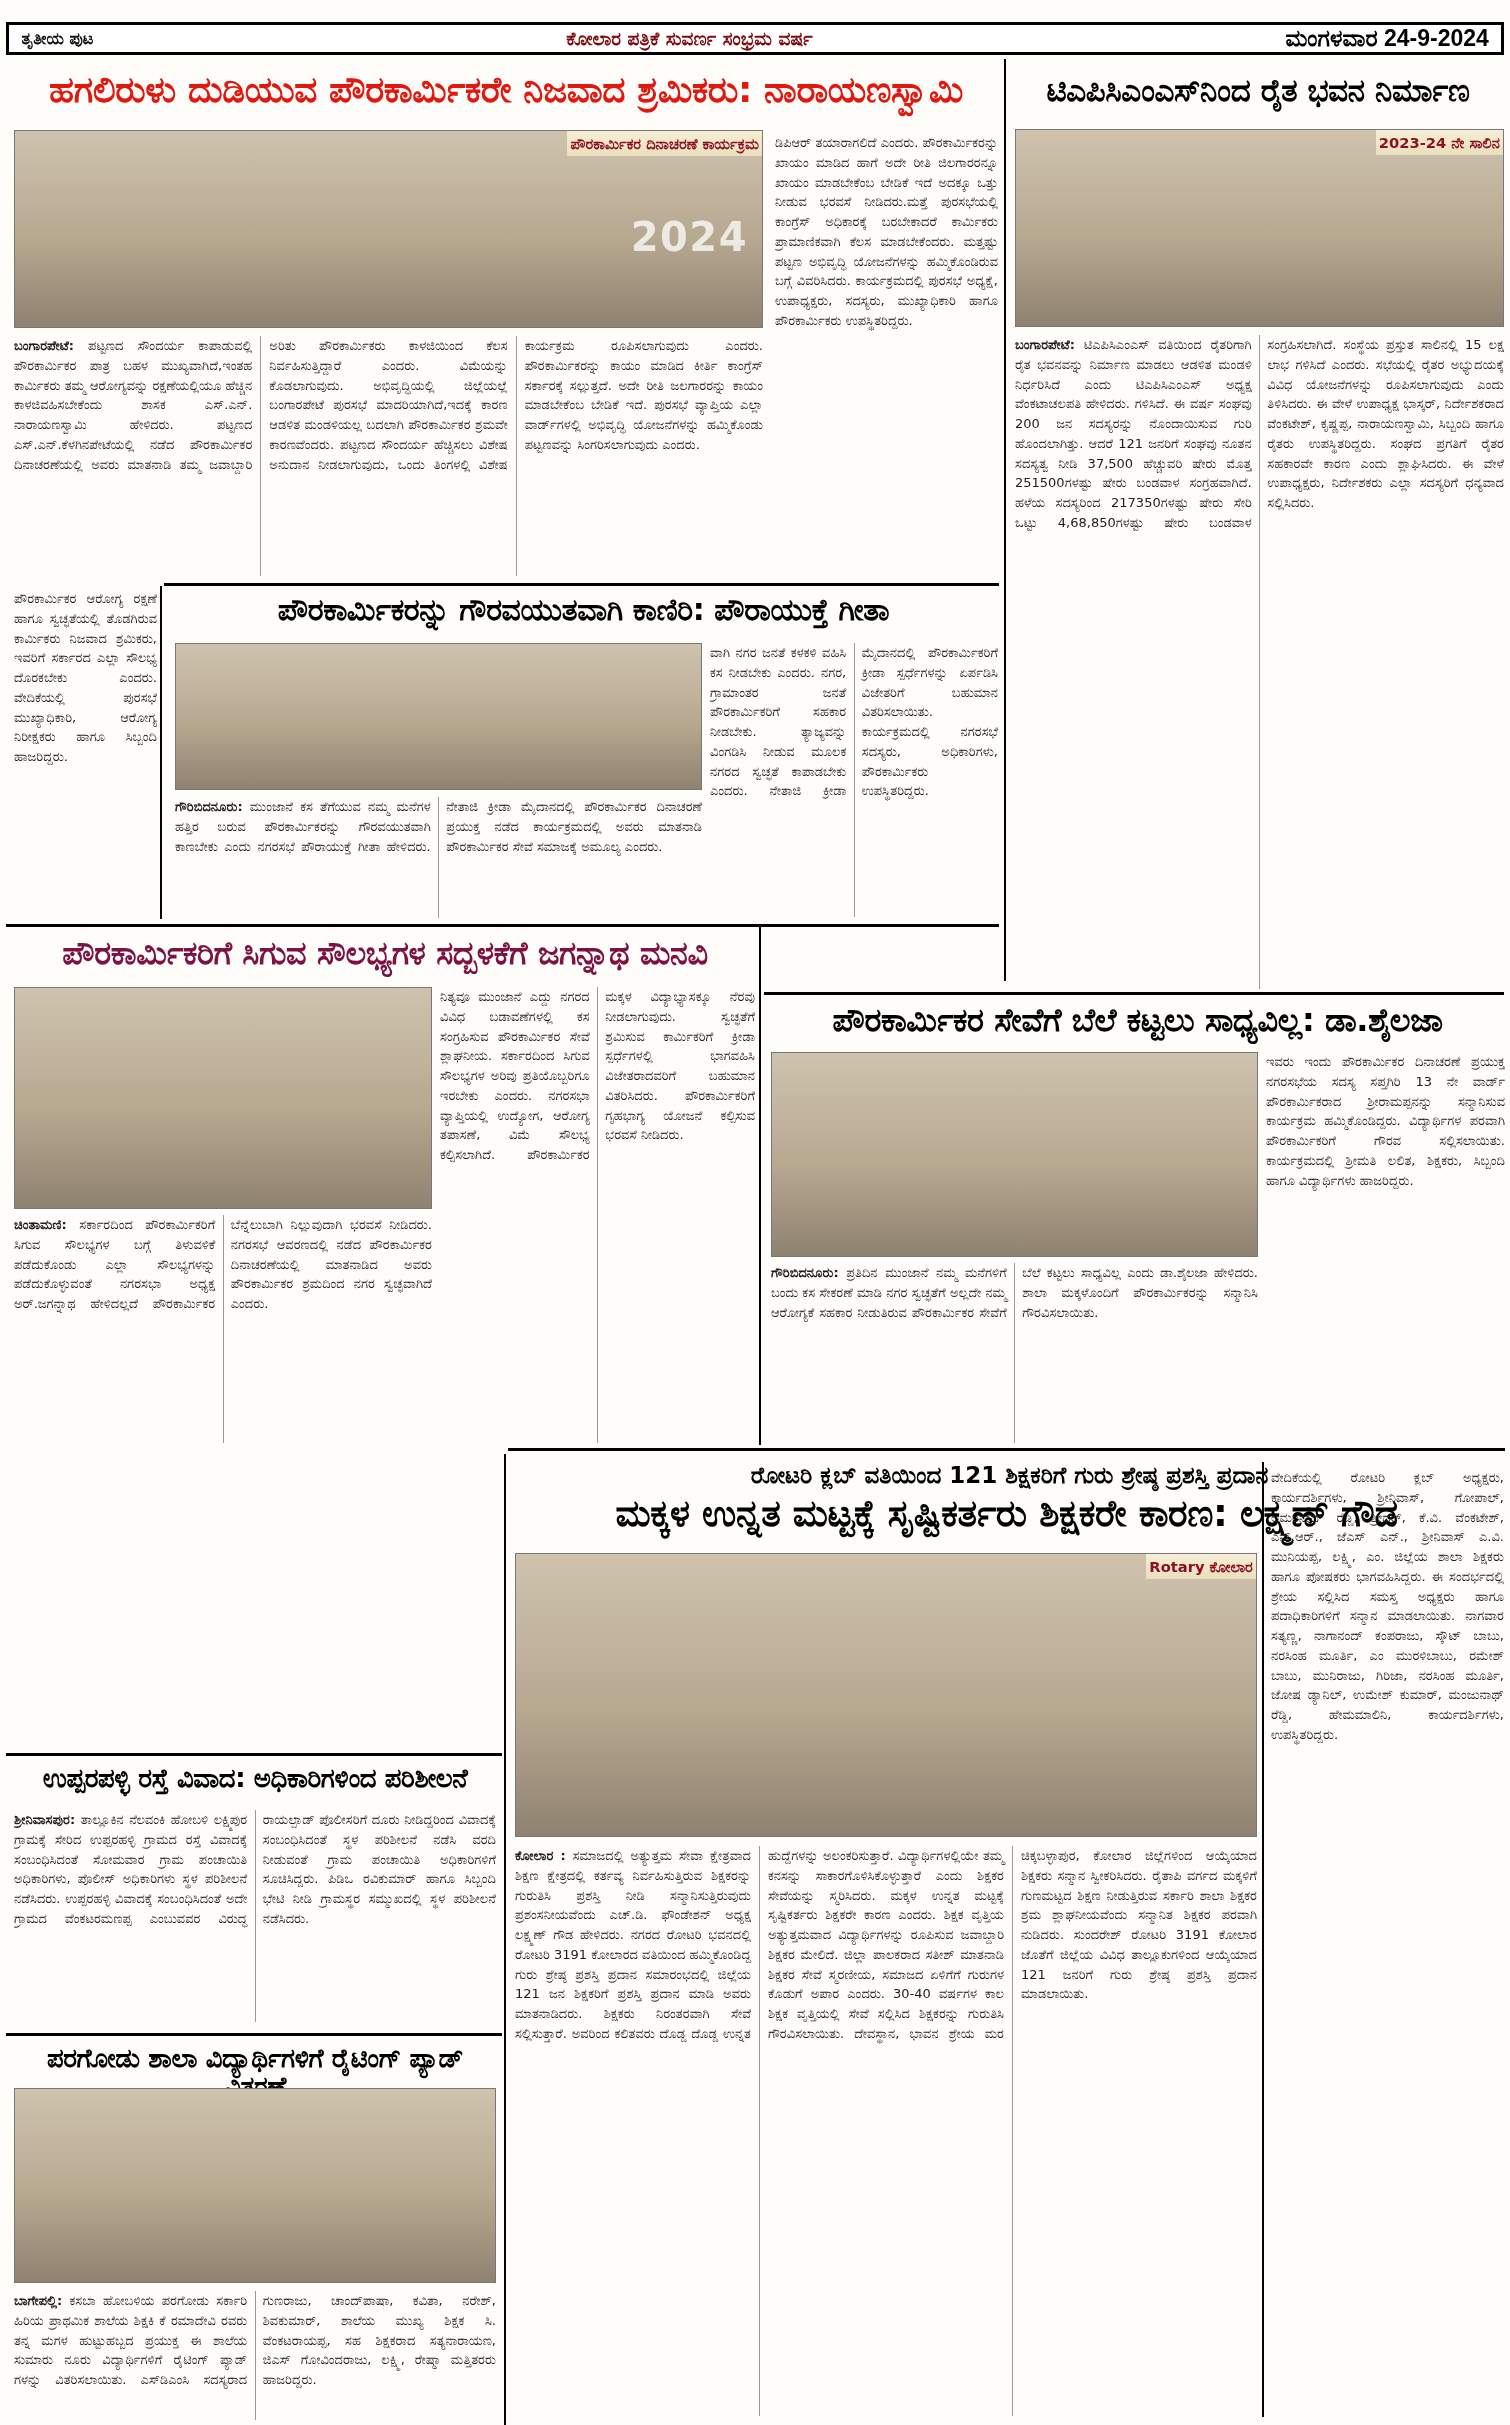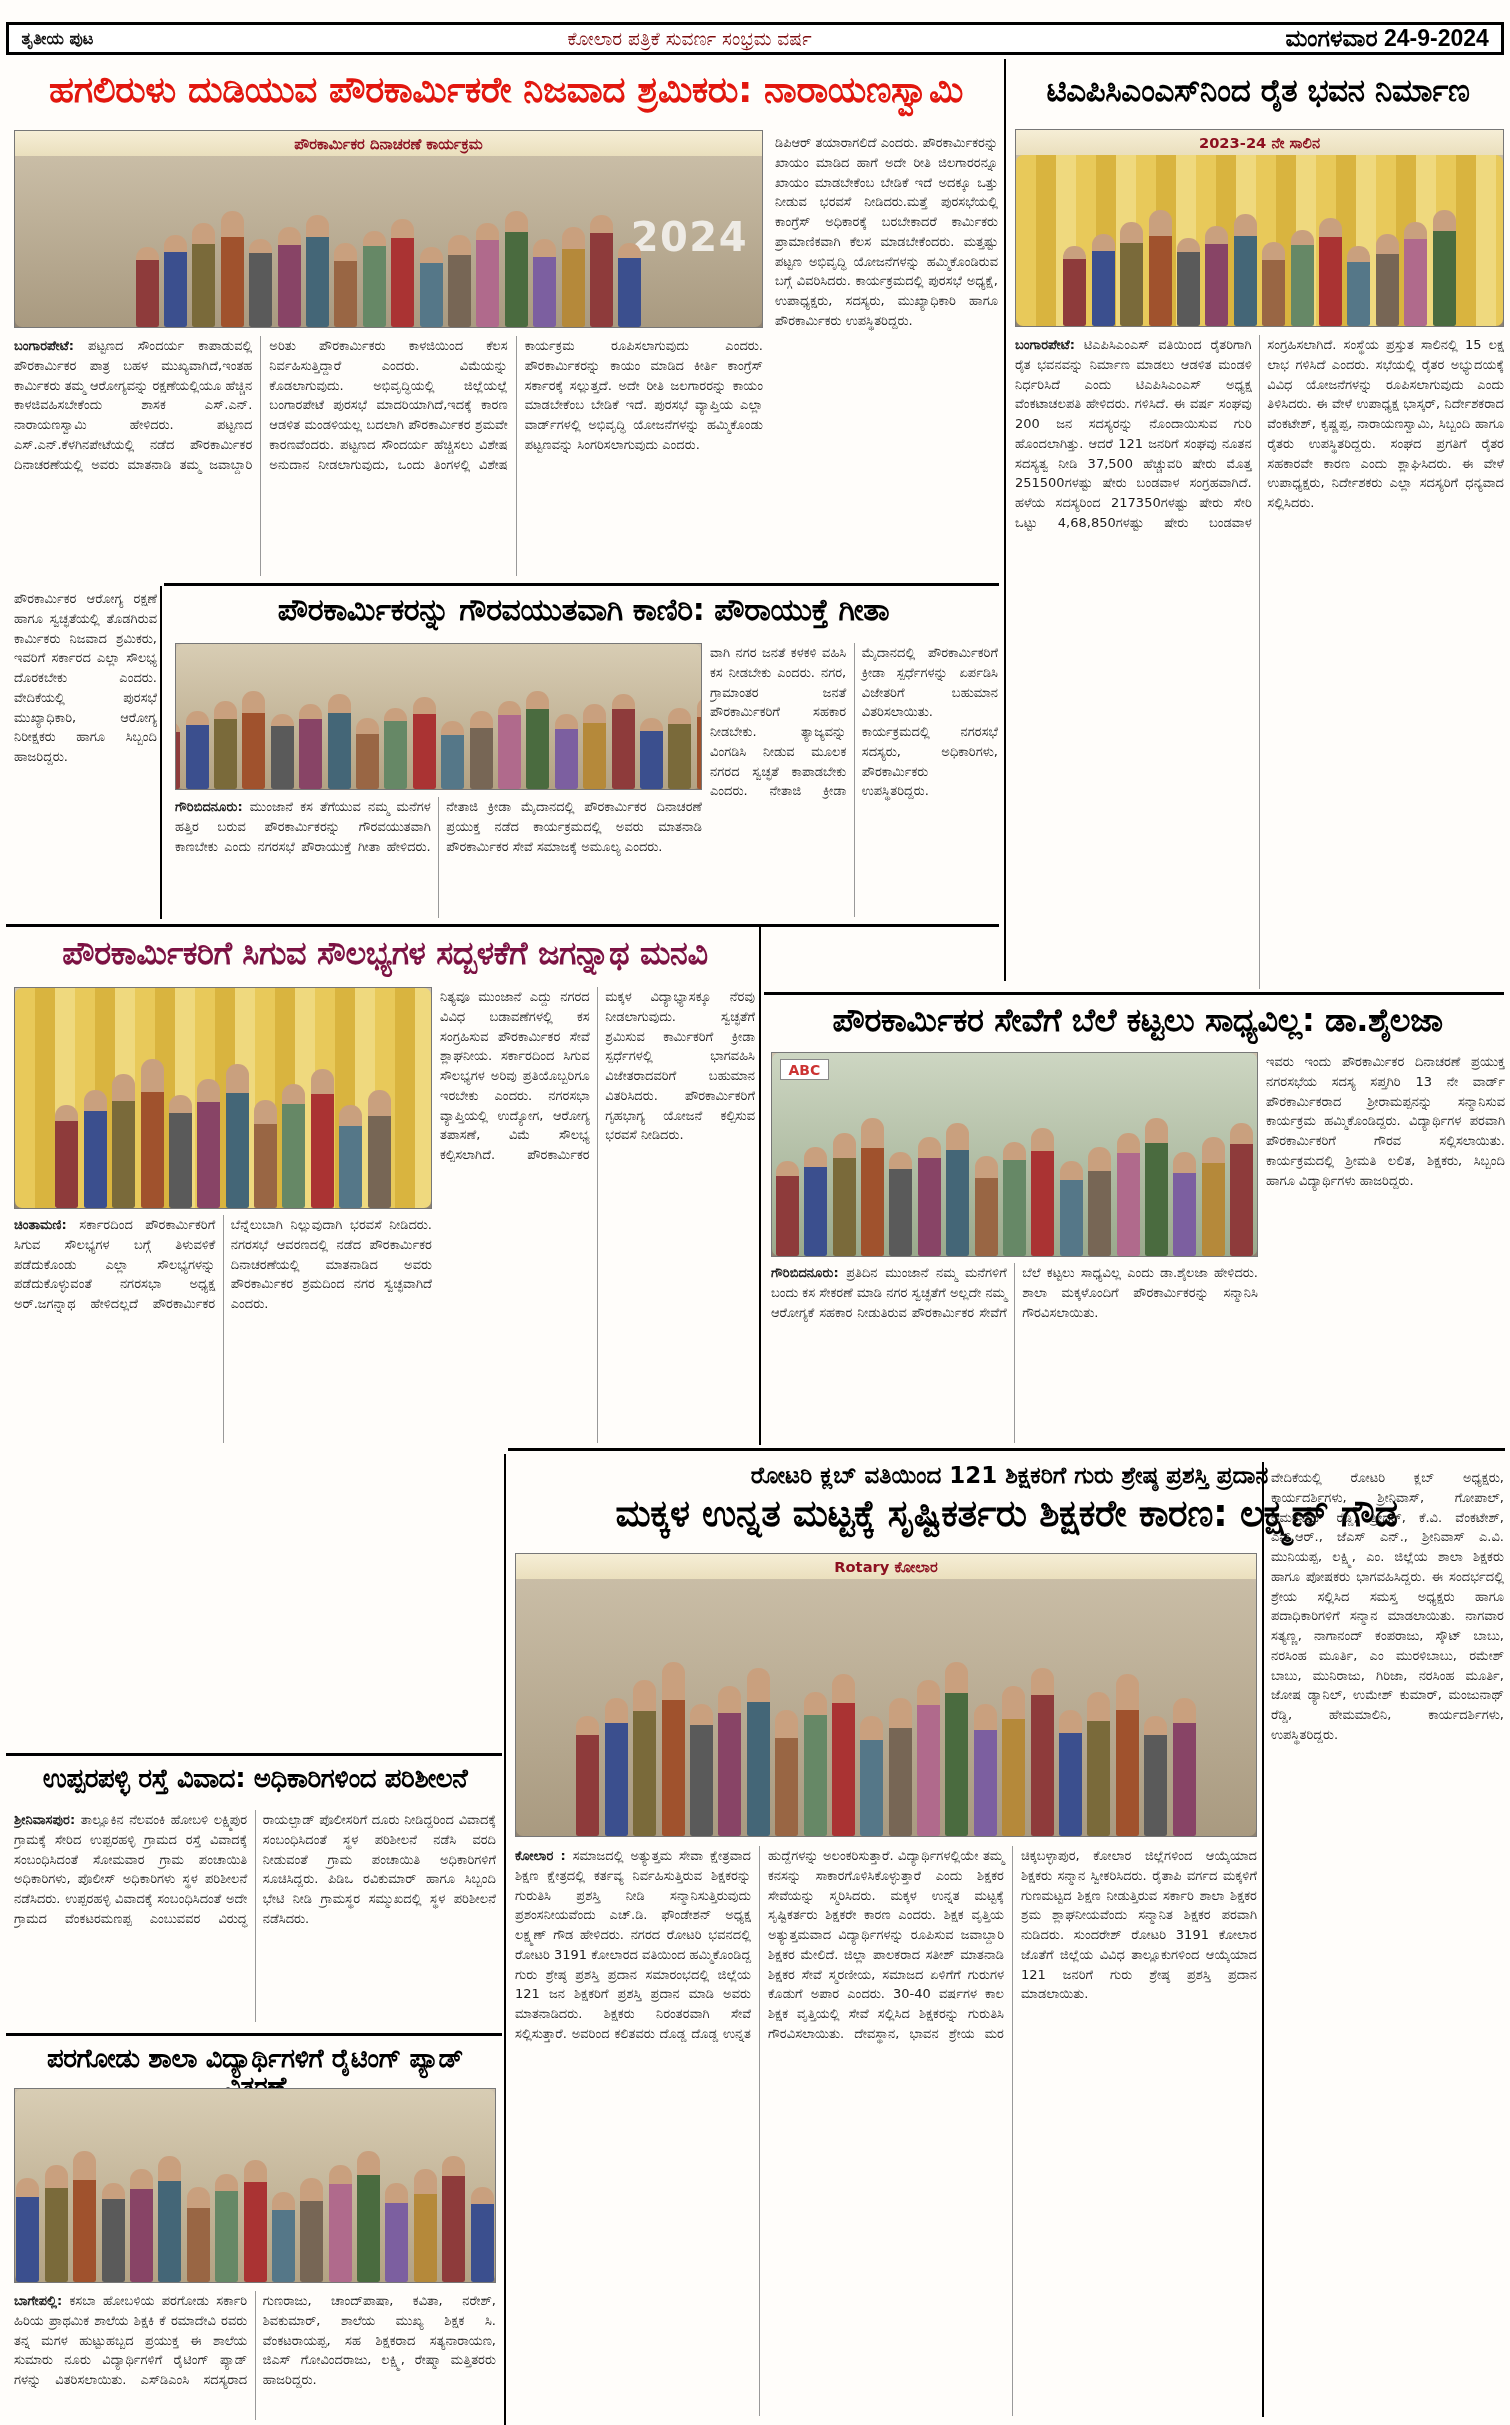--- a/index.html
+++ b/index.html
@@ -3,38 +3,38 @@
 <meta charset="utf-8">
 <style>
   html,body{margin:0;padding:0;background:#ddd;}
   .page{position:relative;width:1510px;height:2426px;background:#fffdfa;
         font-family:"DejaVu Sans",sans-serif;color:#141414;overflow:hidden;}
   .abs{position:absolute;box-sizing:border-box;}
   
   .hdr{border:3.1px solid #000;background:#fff;display:flex;align-items:center;
        justify-content:space-between;padding:0 12.4px;}
   .hdr .lbl{font-size:16.3px;font-weight:bold;color:#111;}
-  .hdr .mast{font-size:18.6px;font-weight:normal;color:#7d0b0e;}
+  .hdr .mast{font-size:18.6px;font-weight:bold;color:#7d0b0e;}
   .hdr .date{font-size:23px;font-weight:bold;color:#000;font-family:"Liberation Sans",sans-serif;}
   
   .hl{font-weight:bold;text-align:center;line-height:1.08;letter-spacing:-0.4px;}
   .hl.red{color:#e2170e;}
   .hl.maroon{color:#7c1243;}
   .kicker{font-weight:bold;text-align:center;color:#000;}
   
   .bt{font-size:13px;line-height:1.52;text-align:justify;color:#1c1c1c;overflow:hidden;}
   .bt b{font-weight:bold;}
   .c2{column-count:2;column-gap:15.5px;column-rule:0.8px solid #999;}
   .c3{column-count:3;column-gap:17px;column-rule:0.8px solid #999;}
   
   .hr{background:#000;}
   .vr{background:#000;width:2.3px;}
   
   .photo{border:0.8px solid #777;overflow:hidden;display:flex;flex-direction:column;
-         background:linear-gradient(180deg,#cfc3ae 0%,#b7a890 55%,#8f8270 100%);}
+         background:linear-gradient(180deg,#cfc3ae 0%,#b7a890 55%,#8f8270 100%);align-items:flex-end;}
   .photo .banner{background:linear-gradient(#f6eed6,#eadfbd);color:#8c1020;font-weight:bold;
          text-align:center;font-size:14.7px;padding:3.9px 3.1px 3.1px;white-space:nowrap;overflow:hidden;}
   .photo .scene{flex:1;position:relative;border-radius:7px;}
   .photo .scene.drape{background:
       repeating-linear-gradient(90deg,#e8c95a 0 20px,#d9b43f 20px 40px,#efd97e 40px 60px);}
   .photo .scene.hall{background:linear-gradient(180deg,#c9bda6,#a99a80);}
   .photo .scene.green{background:linear-gradient(180deg,#cdd6c2,#9aa98c);}
   .photo .scene.wall{background:linear-gradient(180deg,#d8cdb4,#b3a283);}
   .people{position:absolute;left:0;right:0;bottom:0;height:78%;display:flex;
           align-items:flex-end;justify-content:center;gap:5.4px;padding:0 7.7px;overflow:hidden;}

